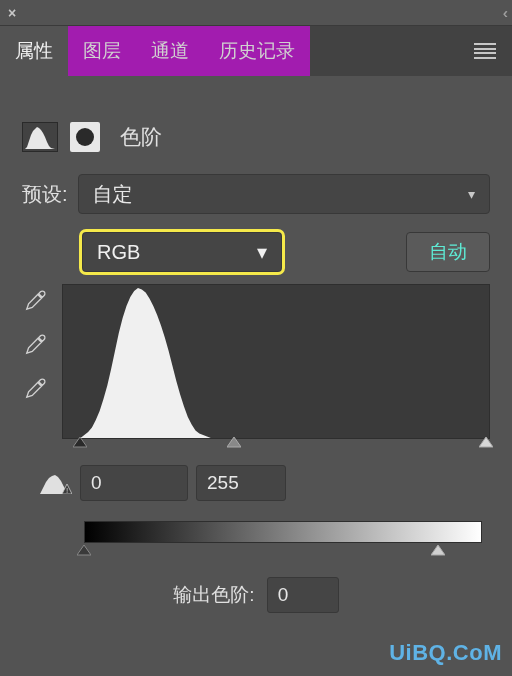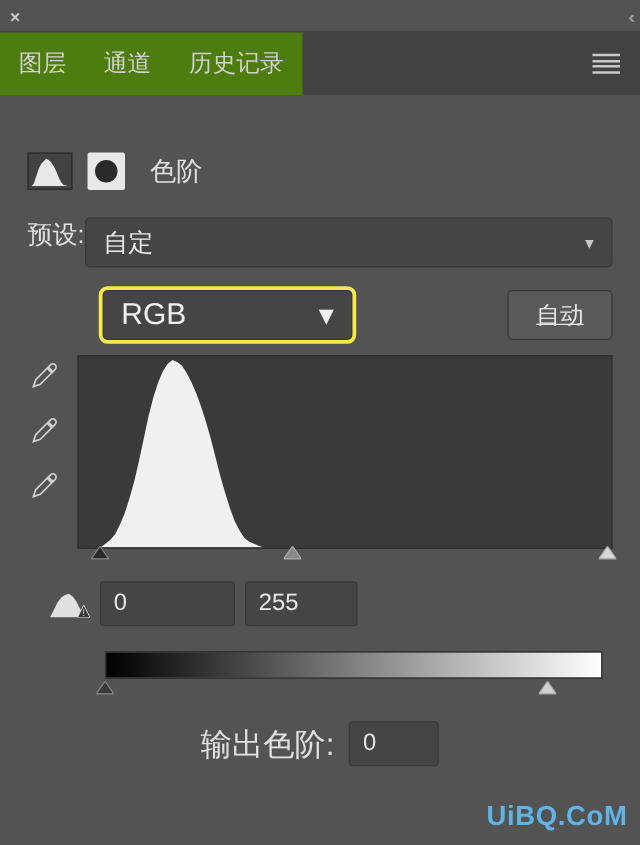--- a/index.html
+++ b/index.html
@@ -34,21 +34,21 @@
     height: 50px;
     padding-right: 10px;
   }
   .tab {
     padding: 0 15px;
     height: 50px;
     display: flex; align-items: center;
     font-size: 19px;
     color: #d0d0d0;
     cursor: pointer;
-    background: #4d7c0f;
+    background: #a21caf;
   }
   .tab.active {
     background: #535353;
     color: #f0f0f0;
   }
   .tabs-spacer { flex: 1; }
   .hamburger {
     width: 22px; height: 16px;
     display: flex; flex-direction: column; justify-content: space-between;
     cursor: pointer;
@@ -81,21 +81,21 @@
   .mask-icon::after {
     content: ""; position: absolute;
     top: 50%; left: 50%; transform: translate(-50%,-50%);
     width: 18px; height: 18px; border-radius: 50%;
     background: #2a2a2a;
   }
   .adj-title {
     font-size: 21px; color: #e0e0e0;
     margin-left: 8px;
   }
-  .row { display: flex; align-items: flex-start; margin-bottom: 18px; }
+  .row { display: flex; align-items: center; gap: 10px; margin-bottom: 18px; }
   .label { font-size: 20px; color: #e0e0e0; }
   .select {
     flex: 1;
     height: 40px;
     background: #454545;
     border: 1px solid #383838;
     border-radius: 4px;
     display: flex; align-items: center; justify-content: space-between;
     padding: 0 14px;
     color: #e8e8e8;
@@ -107,34 +107,33 @@
     display: flex; align-items: center; gap: 14px;
     margin-left: 60px; margin-bottom: 12px;
   }
   .channel-select {
     width: 200px; height: 40px;
     background: #454545;
     border: 1px solid #383838;
     border-radius: 4px;
     display: flex; align-items: center; justify-content: space-between;
     padding: 0 14px;
-    color: #f0f0f0; font-size: 24px;
+    color: #f0f0f0; font-size: 20px;
     cursor: pointer;
     outline: 3px solid #f5e94a;
     outline-offset: 0;
   }
   .auto-btn {
     height: 40px; padding: 0 22px;
     background: #5a5a5a;
     border: 1px solid #383838;
     border-radius: 4px;
-    color: #e5e5e5; font-size: 19px;
+    color: #5eead4; font-size: 19px;
     cursor: pointer;
     margin-left: auto;
-    text-decoration: underline;
   }
   .hist-block {
     display: flex; gap: 14px;
     margin-top: 8px;
   }
   .eyedroppers {
     display: flex; flex-direction: column; gap: 18px;
     padding-top: 4px;
   }
   .eyedrop {
@@ -221,20 +220,21 @@
 </head>
 <body>
 
 <div class="panel">
   <div class="titlebar">
     <span class="close-x">×</span>
     <span class="collapse-arrows">‹‹</span>
   </div>
 
   <div class="tabs-row">
+    <div class="tab active">属性</div>
     <div class="tab">图层</div>
     <div class="tab">通道</div>
     <div class="tab">历史记录</div>
     <div class="tabs-spacer"></div>
     <div class="hamburger">
       <div></div>
         <div></div>
         <div></div>
         <div></div>
     </div>
@@ -330,19 +330,19 @@
           </svg>
       </div>
       <div class="slider-handle" style="left:89%">
         <svg viewBox="0 0 14 14">
             <path d="M7 0 L14 10 L0 10 Z" fill="#d0d0d0" stroke="#aaa"></path>
           </svg>
       </div>
     </div>
 
     <div class="output-row">
-      <span class="label" style="font-size:25px">输出色阶:</span>
+      <span class="label" style="font-size:19px">输出色阶:</span>
       <input class="num-input w4" value="0" style="">
     </div>
 
     <div class="watermark">UiBQ.CoM</div>
   </div>
 </div>
 
 </body></html>

